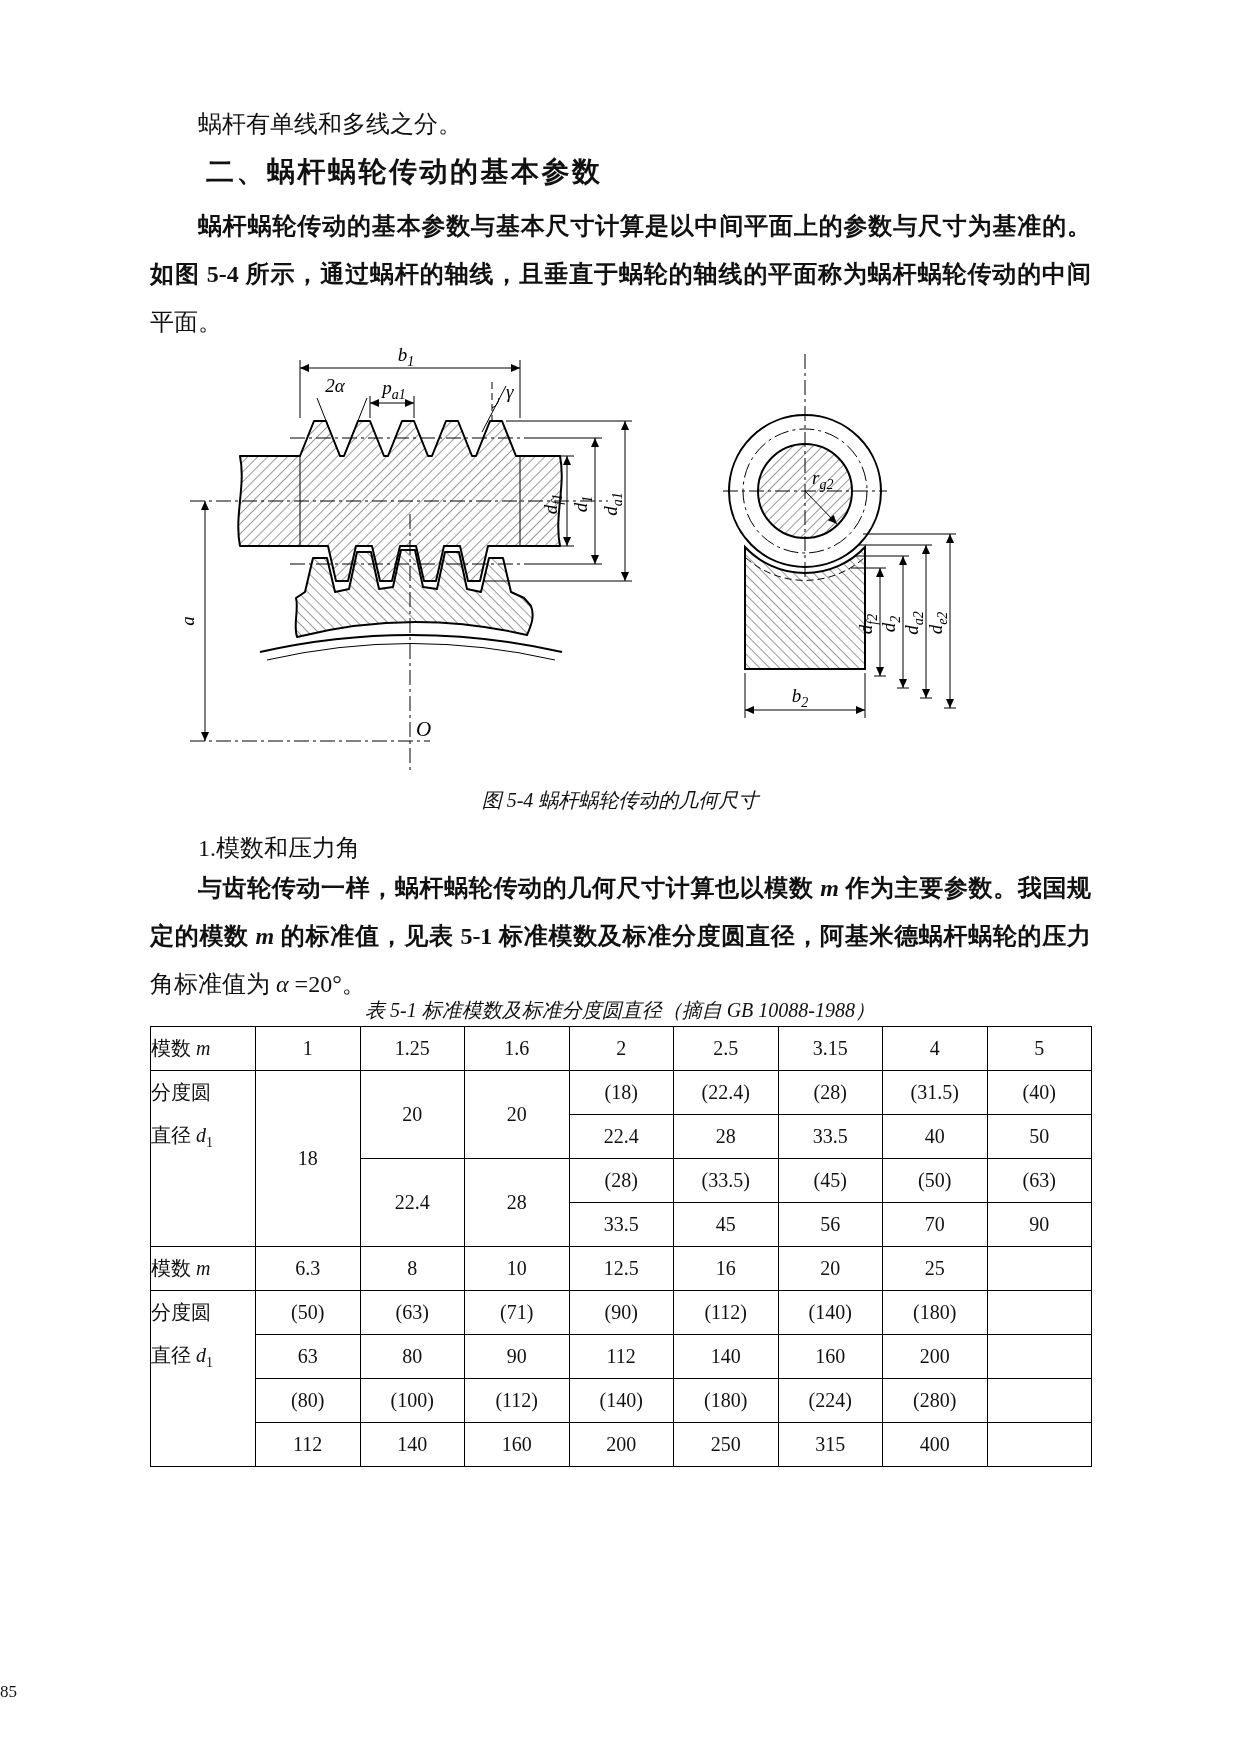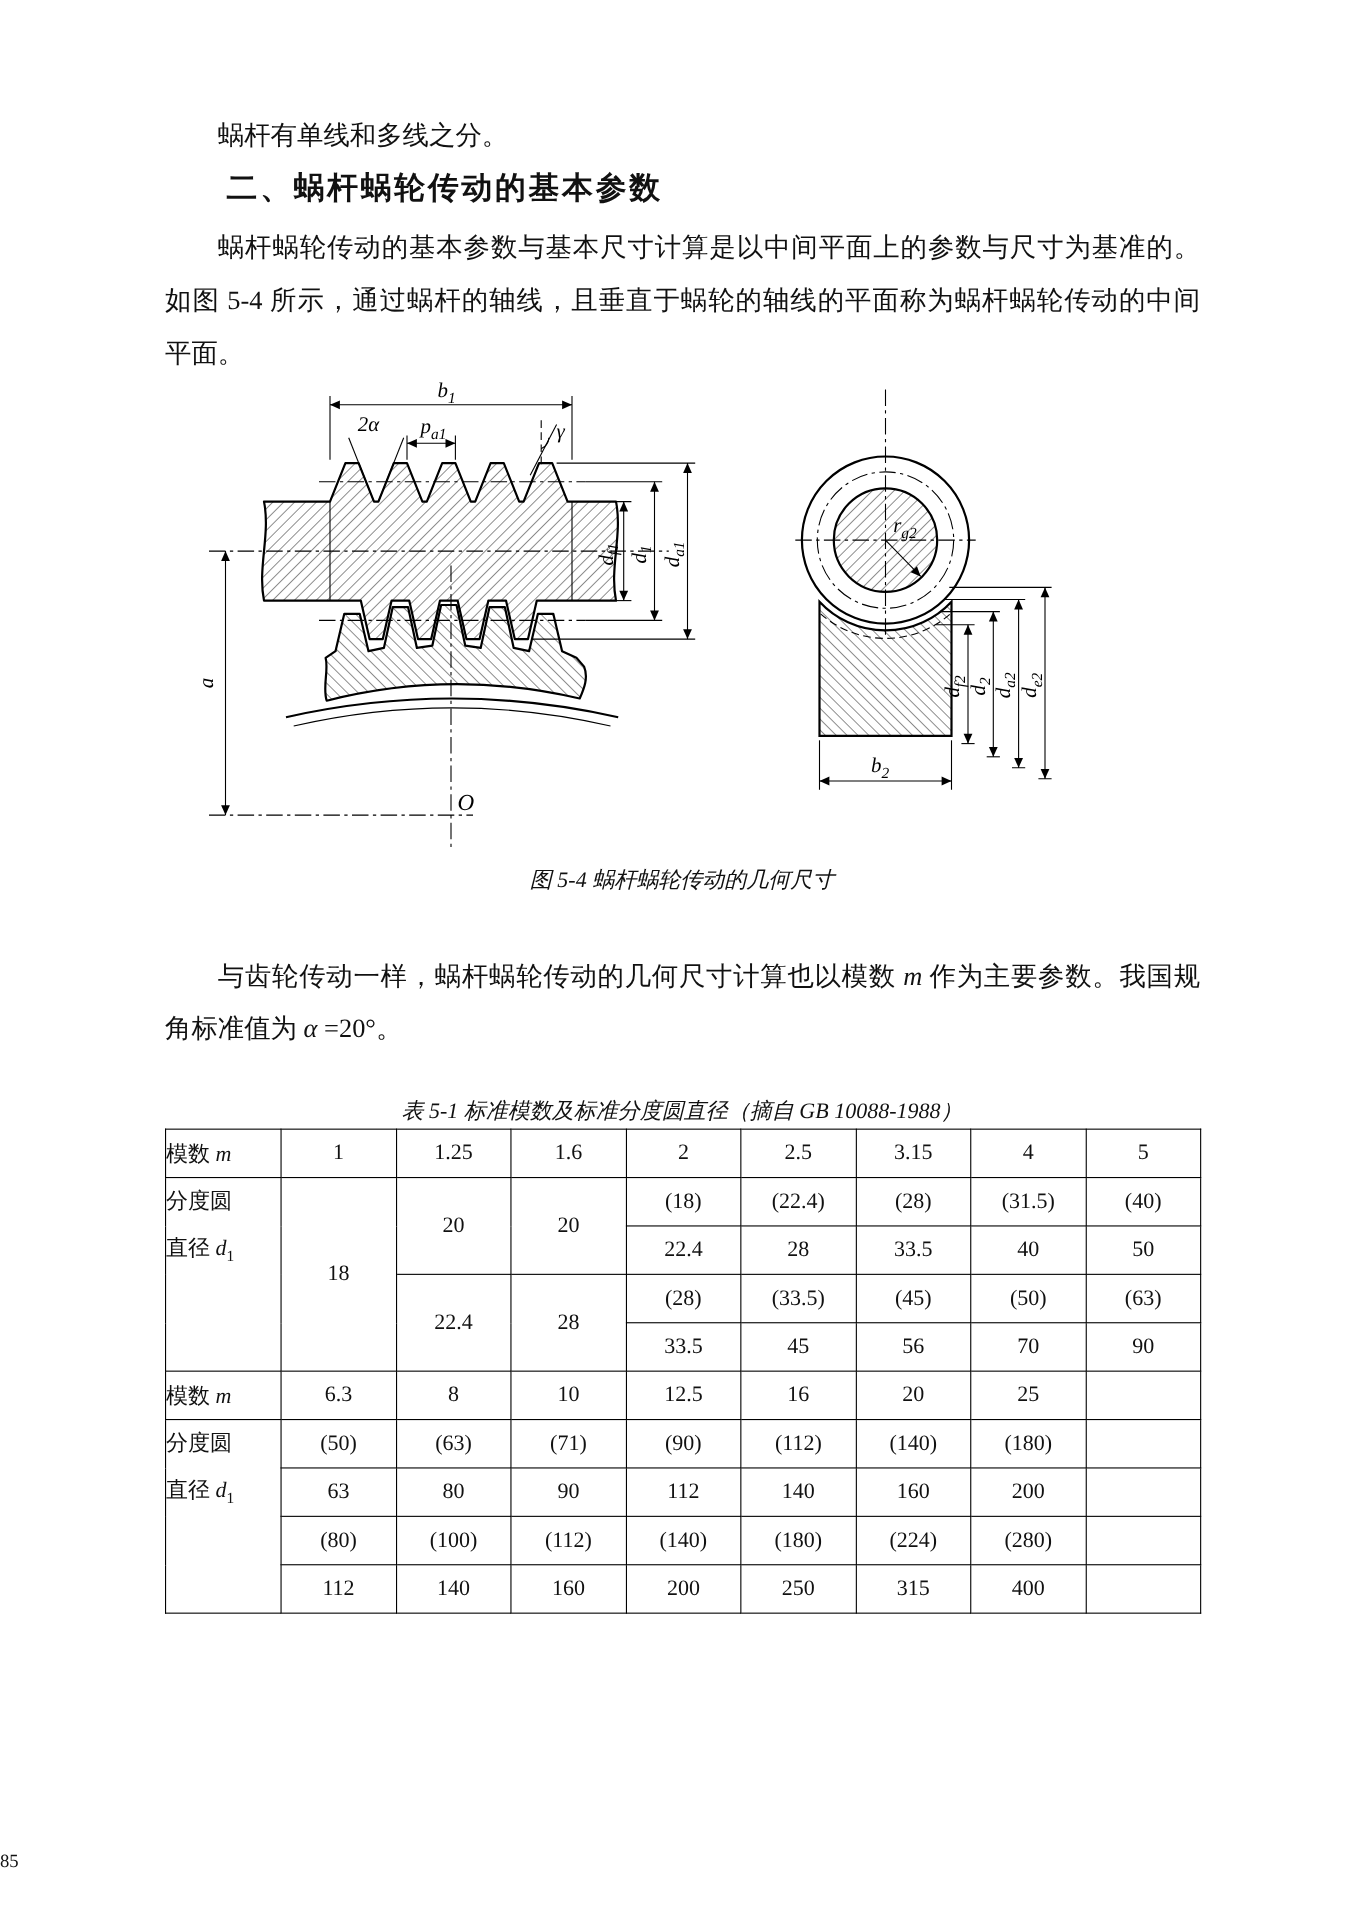--- a/index.html
+++ b/index.html
@@ -4,21 +4,21 @@
 <style>
   html,body { margin:0; padding:0; background:#ffffff; }
   .page {
     position:relative; width:1100px; height:1753px; background:#ffffff;
     font-family:"Liberation Serif","DejaVu Serif",serif; color:#111111;
     overflow:hidden;
   }
   .blk { position:absolute; left:150px; width:941px; }
   .pline { font-size:24px; line-height:48px; white-space:normal; }
   .indent { text-indent:2em; }
-  .just { text-align:justify; text-align-last:justify; }
+  .just { text-align:justify; text-align-last:justify;font-weight:bold; }
   .heading { font-size:28px; font-weight:700; letter-spacing:2.5px; line-height:48px; }
   .caption { position:absolute; left:0; width:1240px; text-align:center; font-size:20px; line-height:28px;font-style:italic; }
   .pageno { position:absolute; left:0; width:1240px; text-align:left; font-size:17px; top:1682px; }
 
   
   .figure { position:absolute; left:150px; top:346px; }
   .figure .thin { stroke:#000; stroke-width:1; fill:none; }
   .figure .thick { stroke:#000; stroke-width:2; fill:none; }
   .figure .dash { stroke:#000; stroke-width:1; stroke-dasharray:7 4; fill:none; }
   .figure .cl line { stroke:#000; stroke-width:1; stroke-dasharray:15 4 3 4; fill:none; }
@@ -165,23 +165,25 @@
 
       <line x1="595" y1="327" x2="595" y2="372" class="thin"></line>
       <line x1="715" y1="327" x2="715" y2="372" class="thin"></line>
       <line x1="595" y1="364" x2="715" y2="364" class="dim"></line>
       <text x="650" y="356" text-anchor="middle"><tspan>b</tspan><tspan class="sub" dy="5">2</tspan></text>
     </g>
   </svg>
 
   <div class="caption" style="top:786px">图 5-4 蜗杆蜗轮传动的几何尺寸</div>
 
+  <div class="blk pline indent" style="top:824px">1.模数和压力角</div>
 
   <div class="blk" style="top:864px">
     <div class="pline indent just"><span>与齿轮传动一样，蜗杆蜗轮传动的几何尺寸计算也以模数 </span><i>m</i><span> 作为主要参数。我国规</span></div>
+    <div class="pline just"><span>定的模数 </span><i>m</i><span> 的标准值，见表 5-1 标准模数及标准分度圆直径，阿基米德蜗杆蜗轮的压力</span></div>
     <div class="pline"><span>角标准值为 </span><i>α</i><span> =20°。</span></div>
   </div>
 
   <div class="caption" style="top:996px">表 5-1 标准模数及标准分度圆直径（摘自 GB 10088-1988）</div>
 
   <table class="stdtable">
     <colgroup>
       <col style="width:105px">
         <col style="width:104.5px">
         <col style="width:104.5px">

